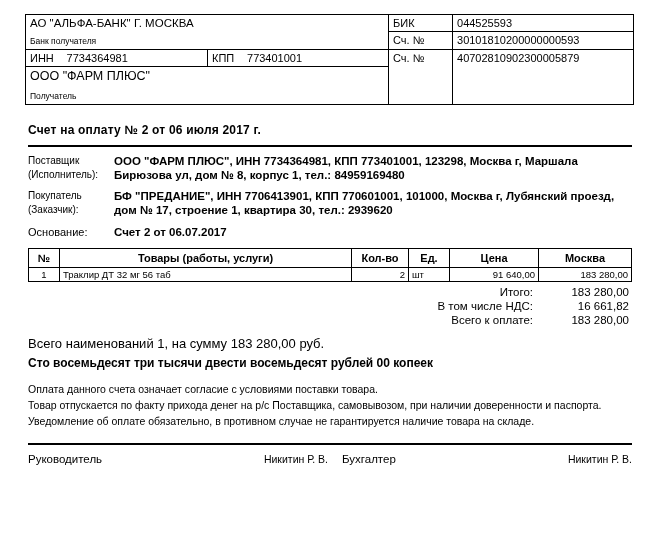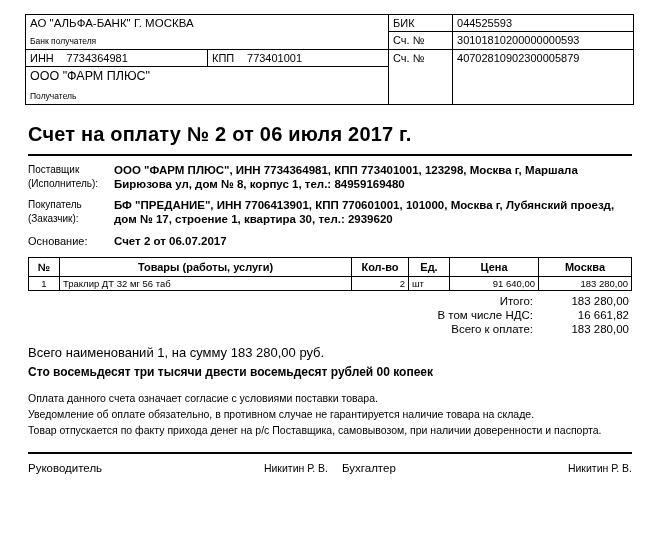--- a/index.html
+++ b/index.html
@@ -48,21 +48,21 @@
   .row-label {
     height: 13px;
   }
   .lbl-inline {
     font-size: 11px;
   }
   .inn-label { font-weight: normal; }
   
   .doc-title {
     margin: 18px 0 0 28px;
-    font-size: 20px;
+    font-size: 12px;
     font-weight: bold;
     letter-spacing: 0.2px;
   }
   .title-rule {
     margin: 8px 0 0 28px;
     width: 604px;
     height: 2px;
     background: #000;
   }
   
@@ -305,22 +305,22 @@
       <div class="totals-label">Всего к оплате:</div>
       <div class="totals-value">183 280,00</div>
     </div>
   </div>
 
   <div class="sum-line">Всего наименований 1, на сумму 183 280,00 руб.</div>
   <div class="sum-words">Сто восемьдесят три тысячи двести восемьдесят рублей 00 копеек</div>
 
   <div class="notes">
     <div>Оплата данного счета означает согласие с условиями поставки товара.</div>
+    <div>Товар отпускается по факту прихода денег на р/с Поставщика, самовывозом, при наличии доверенности и паспорта.</div>
     <div>Уведомление об оплате обязательно, в противном случае не гарантируется наличие товара на складе.</div>
-    <div>Товар отпускается по факту прихода денег на р/с Поставщика, самовывозом, при наличии доверенности и паспорта.</div>
   </div>
 
   <div class="sig-rule"></div>
   <div class="sig-row">
     <div class="sig-left">
       <span class="sig-title">Руководитель</span>
       <span class="sig-name">Никитин Р. В.</span>
     </div>
     <div class="sig-right">
       <span class="sig-title">Бухгалтер</span>

